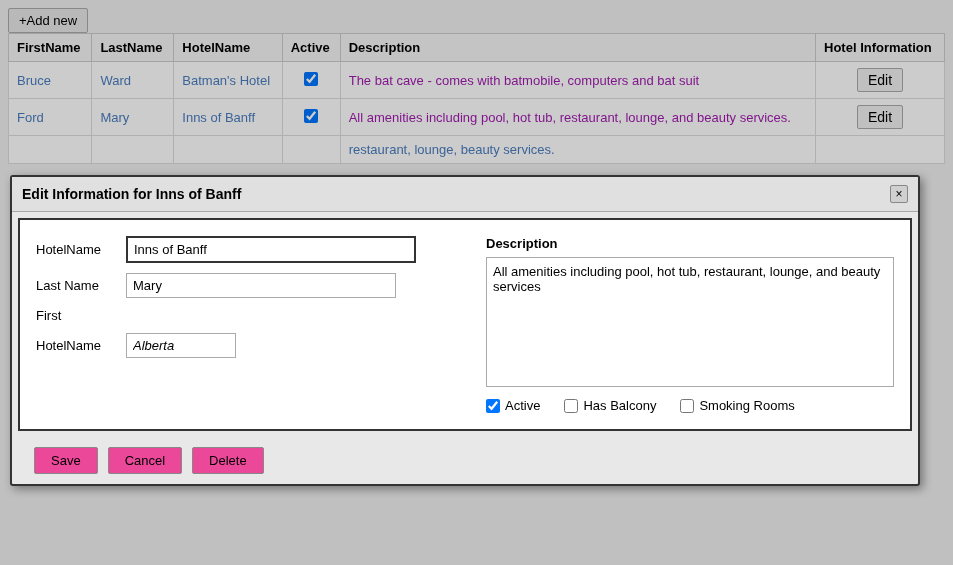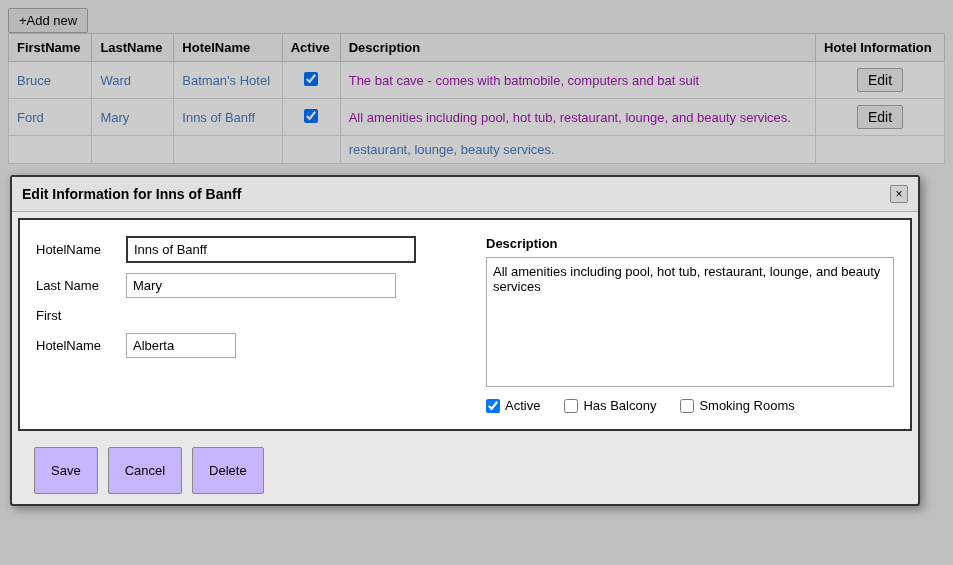--- a/index.html
+++ b/index.html
@@ -167,20 +167,21 @@
       width: 270px;
     }
     .input-last-name {
       width: 270px;
     }
     .input-city {
       width: 160px;
     }
     .input-province {
       width: 110px;
+      font-style: italic;
     }
 
     .desc-label {
       font-size: 13px;
       font-weight: bold;
       margin-bottom: 6px;
     }
 
     .desc-textarea {
       width: 100%;
@@ -207,24 +208,24 @@
     }
 
     .modal-footer {
       padding: 10px 22px;
       display: flex;
       gap: 10px;
       align-items: center;
     }
 
     .footer-btn {
-      padding: 15px 16px;
+      padding: 5px 16px;
       font-size: 13px;
       border: 1px solid #888;
-      background: #c4b5fd;
+      background: #ec4899;
       cursor: pointer;
       border-radius: 2px;
     }
 
     .bottom-row td {
       color: #4a7dbf;
       font-size: 13px;
     }
   </style>
 </head>

